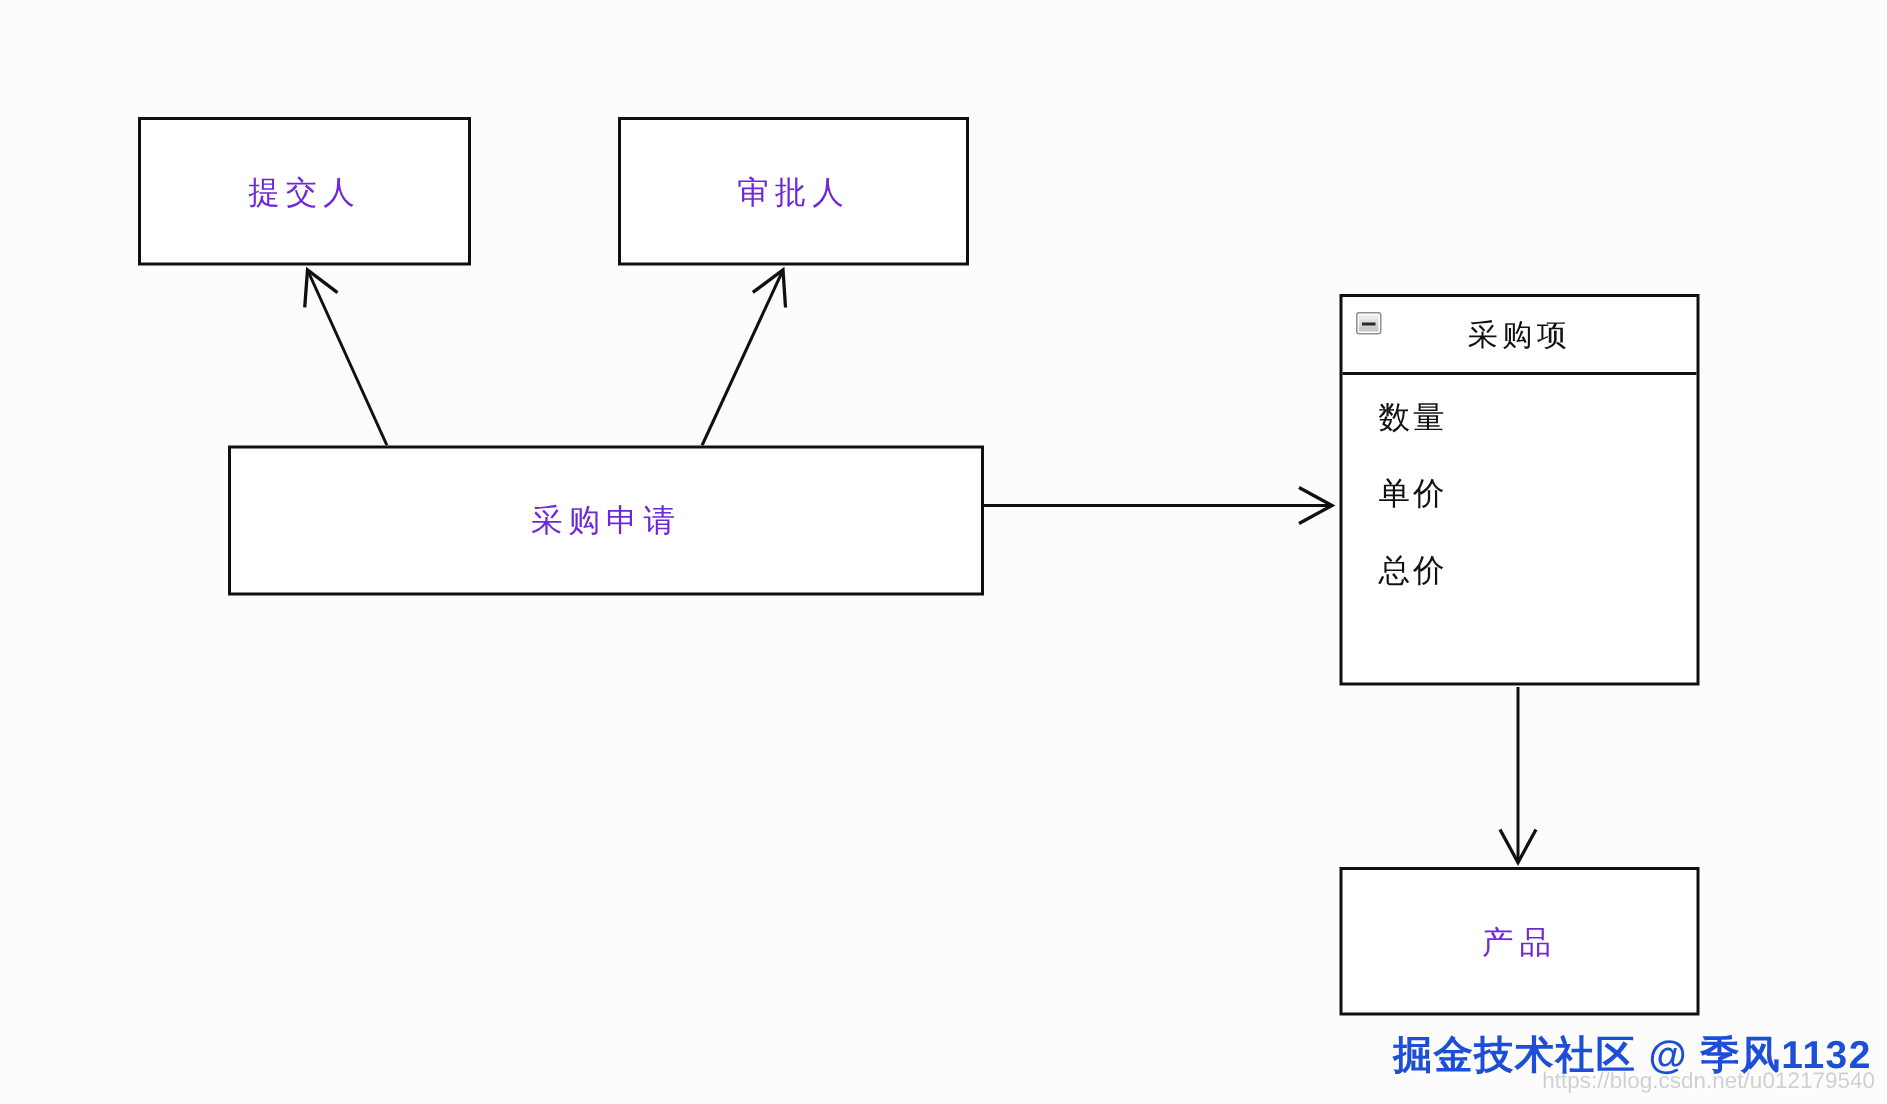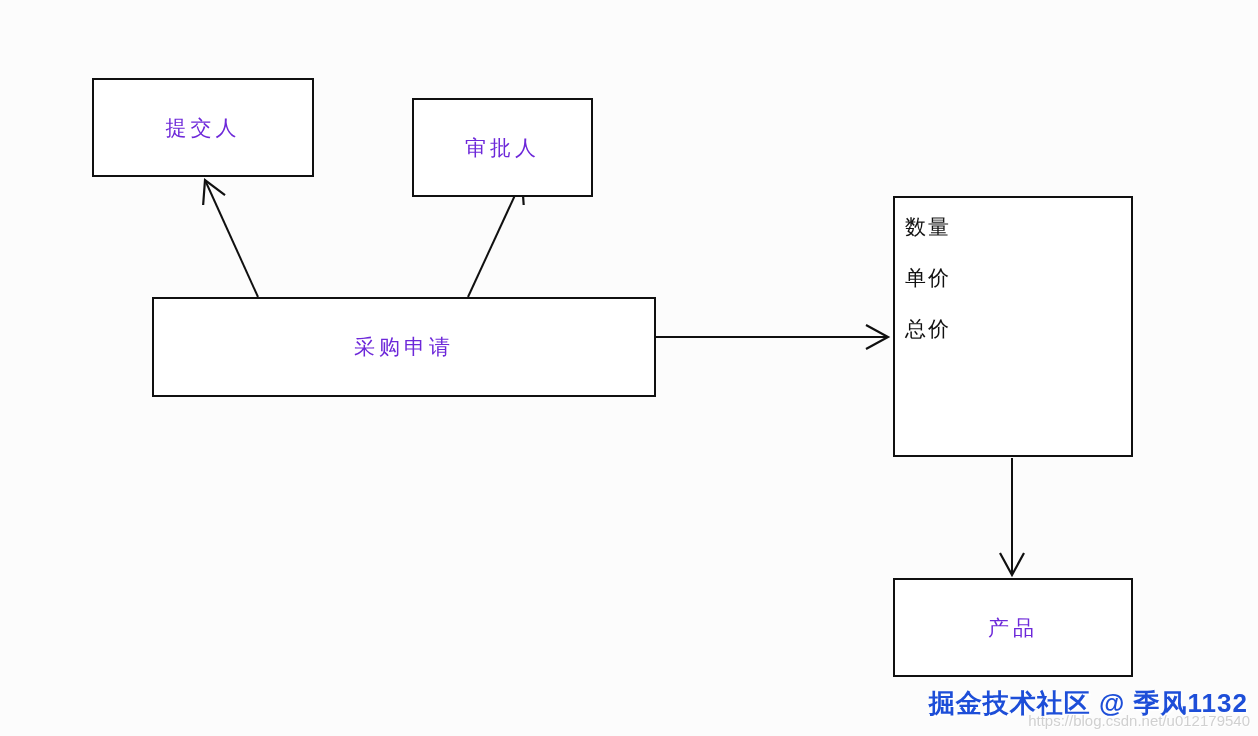--- a/index.html
+++ b/index.html
@@ -30,21 +30,21 @@
     background: #ffffff;
     display: flex;
     align-items: center;
     justify-content: center;
     font-size: 21px;
     color: #6d28d9;
     letter-spacing: 4px;
     z-index: 2;
   }
   .node-submitter  { left: 92px;  top: 78px;  width: 222px; height: 99px; }
-  .node-approver   { left: 412px; top: 78px;  width: 181px; height: 99px; margin-top: 20px; }
+  .node-approver   { left: 412px; top: 78px;  width: 234px; height: 99px; }
   .node-request    { left: 152px; top: 297px; width: 504px; height: 100px; }
   .node-product    { left: 893px; top: 578px; width: 240px; height: 99px; align-items: center; }
 
   .class-node {
     position: absolute;
     left: 893px;
     top: 196px;
     width: 240px;
     height: 261px;
     box-sizing: border-box;
@@ -84,21 +84,21 @@
     width: 9px;
     height: 2px;
     background: #2a2a2a;
   }
   .class-attrs {
     padding-top: 3px;
   }
   .attr {
     height: 51px;
     line-height: 51px;
-    padding-left: 10px;
+    padding-left: 24px;
     font-size: 21px;
     color: #111111;
     letter-spacing: 2px;
   }
   .watermark {
     position: absolute;
     right: 10px;
     top: 686px;
     z-index: 3;
     text-align: right;
@@ -144,20 +144,26 @@
 
   <div class="node node-approver">
     <span>审批人</span>
   </div>
 
   <div class="node node-request">
     <span>采购申请</span>
   </div>
 
   <div class="class-node">
+    <div class="class-header">
+      <span class="collapse-btn">
+        <span class="minus"></span>
+      </span>
+      <span>采购项</span>
+    </div>
     <div class="class-attrs">
       <div class="attr">数量</div>
       <div class="attr">单价</div>
       <div class="attr">总价</div>
     </div>
   </div>
 
   <div class="node node-product">
     <span>产品</span>
   </div>

